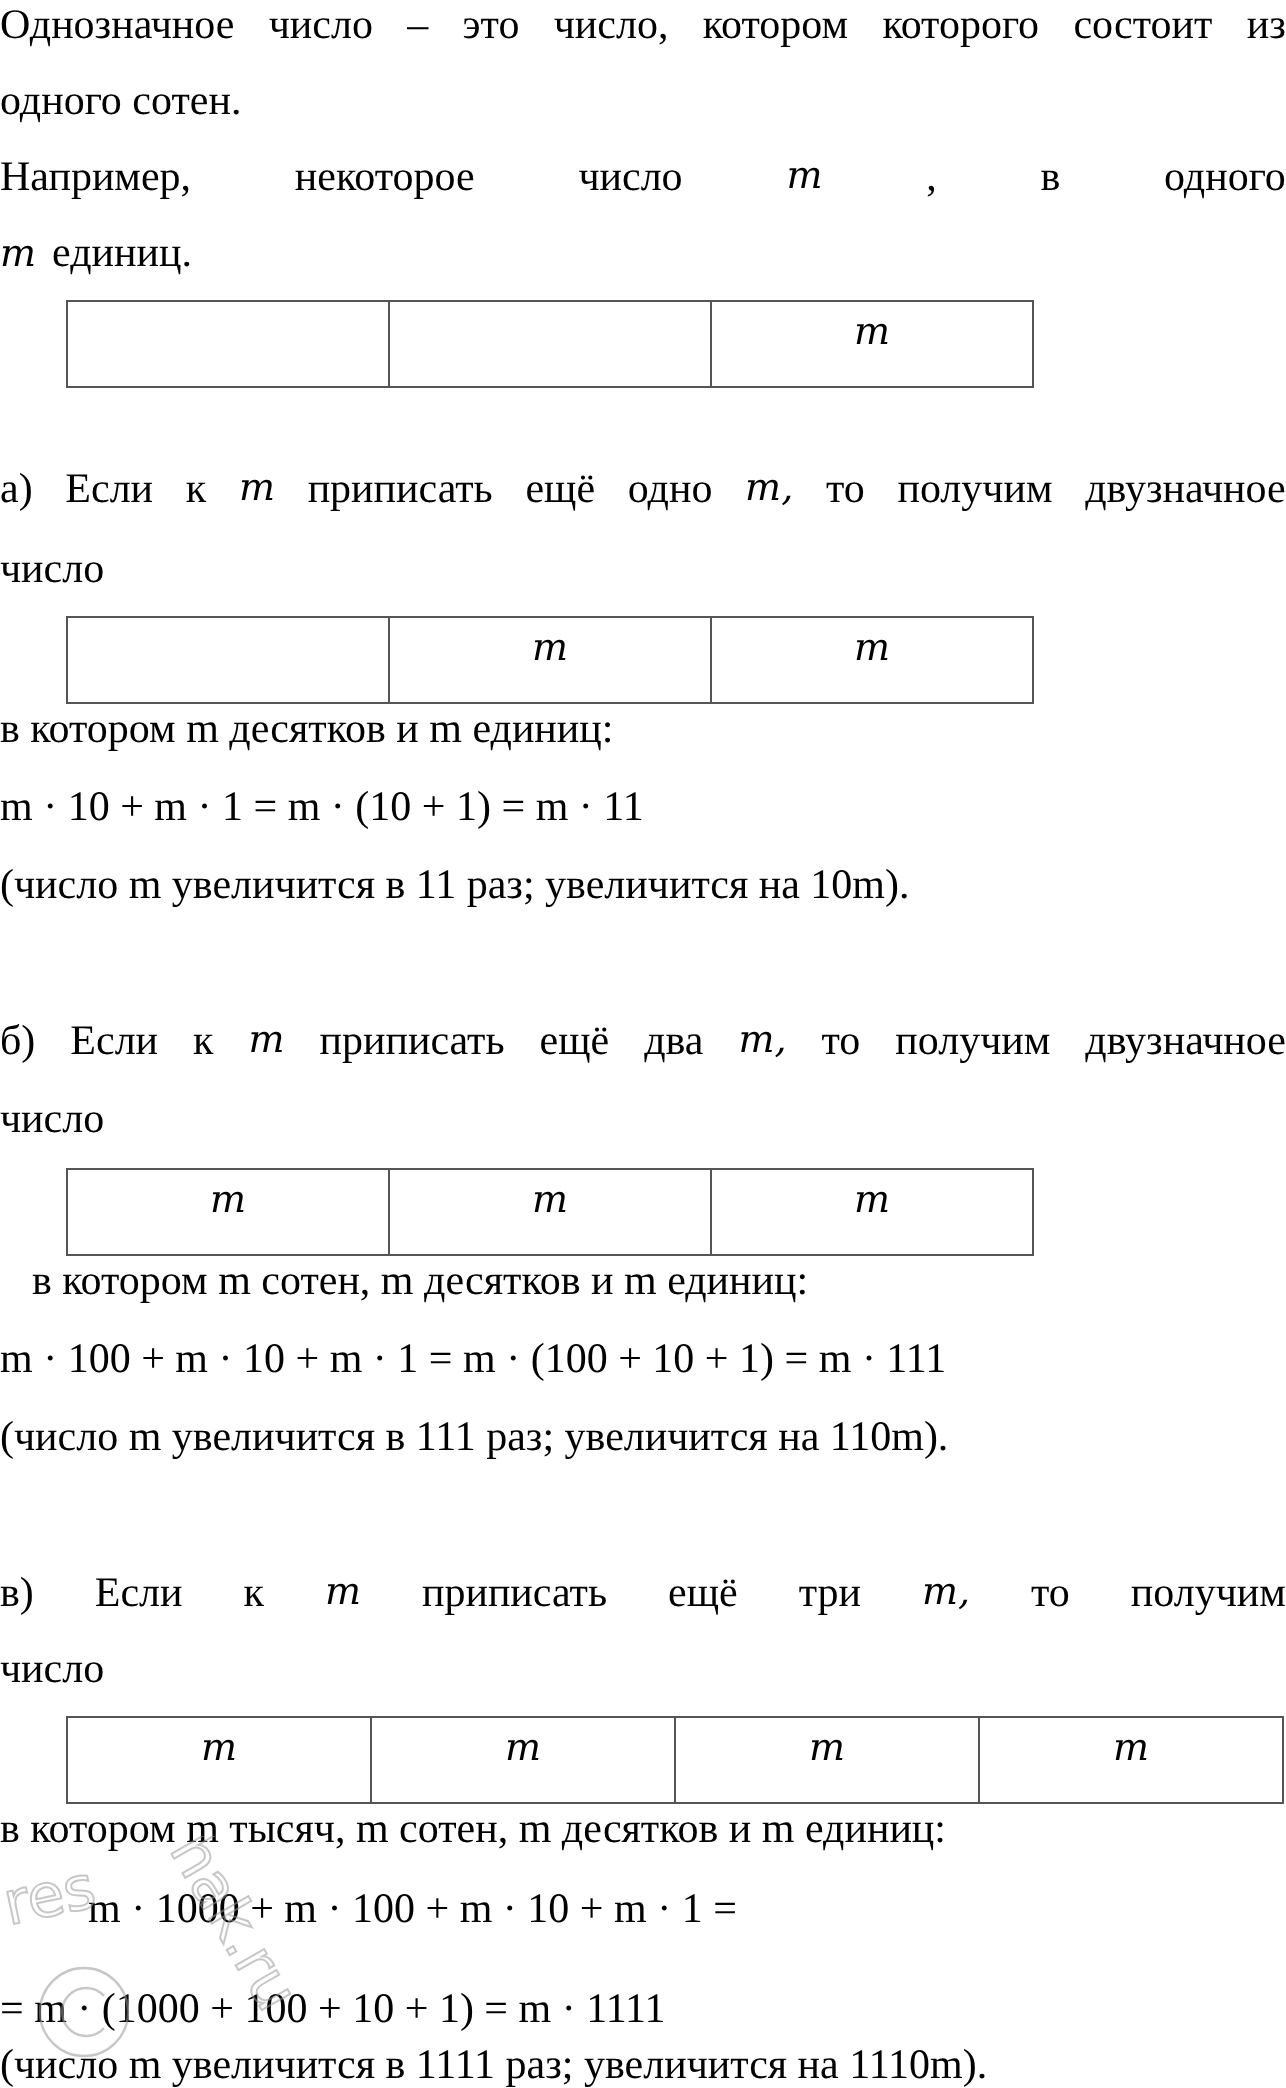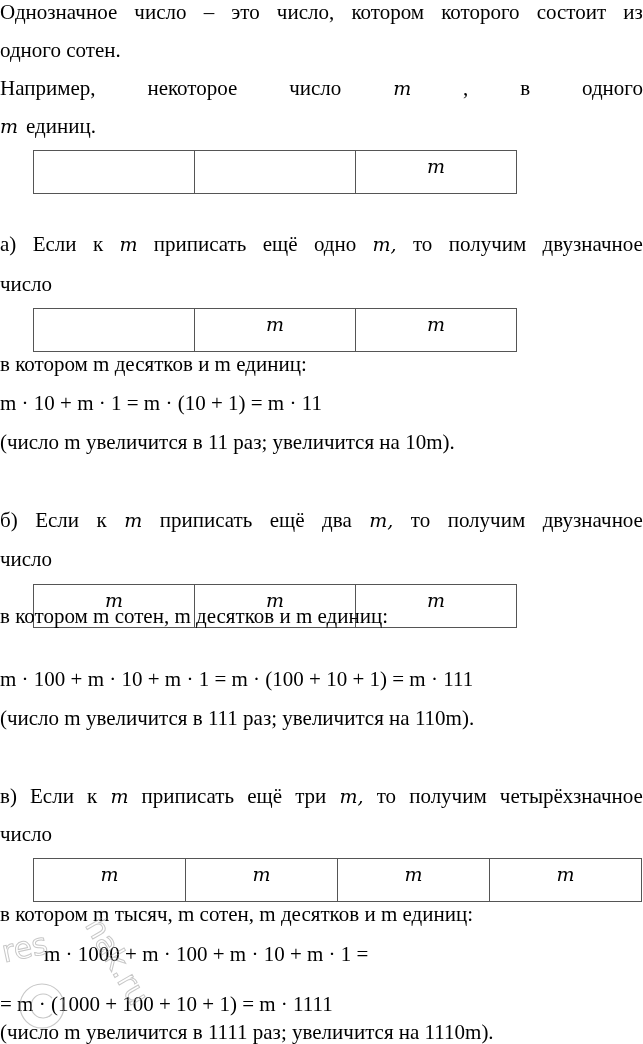--- a/index.html
+++ b/index.html
@@ -109,36 +109,35 @@
 <div class="line" style="top:547px;">число</div>
 <table class="digits" style="top:584px; width:484px;">
   <tbody>
       <tr>
     <td>m</td>
     <td>m</td>
     <td>m</td>
   </tr>
 </tbody>
   </table>
-<div class="line" style="top:604px;">в котором m сотен, m десятков и m единиц:</div>
+<div class="line" style="top:628px;padding-left:16px;">в котором m сотен, m десятков и m единиц:</div>
 <div class="line" style="top:667px;">m · 100 + m · 10 + m · 1 = m · (100 + 10 + 1) = m · 111</div>
 <div class="line" style="top:706px;">(число m увеличится в 111 раз; увеличится на 110m).</div>
 
 <div class="line justify" style="top:784px;">
   <span>в)</span>
   <span>Если</span>
   <span>к</span>
   <span class="m">m</span>
   <span>приписать</span>
   <span>ещё</span>
   <span>три</span>
   <span class="m">m,</span>
   <span>то</span>
   <span>получим</span>
-  <span>четырёхзначное</span>
 </div>
 <div class="line" style="top:822px;">число</div>
 <table class="digits" style="top:858px; width:609px;">
   <tbody>
       <tr>
     <td>m</td>
     <td>m</td>
     <td>m</td>
     <td>m</td>
   </tr>

